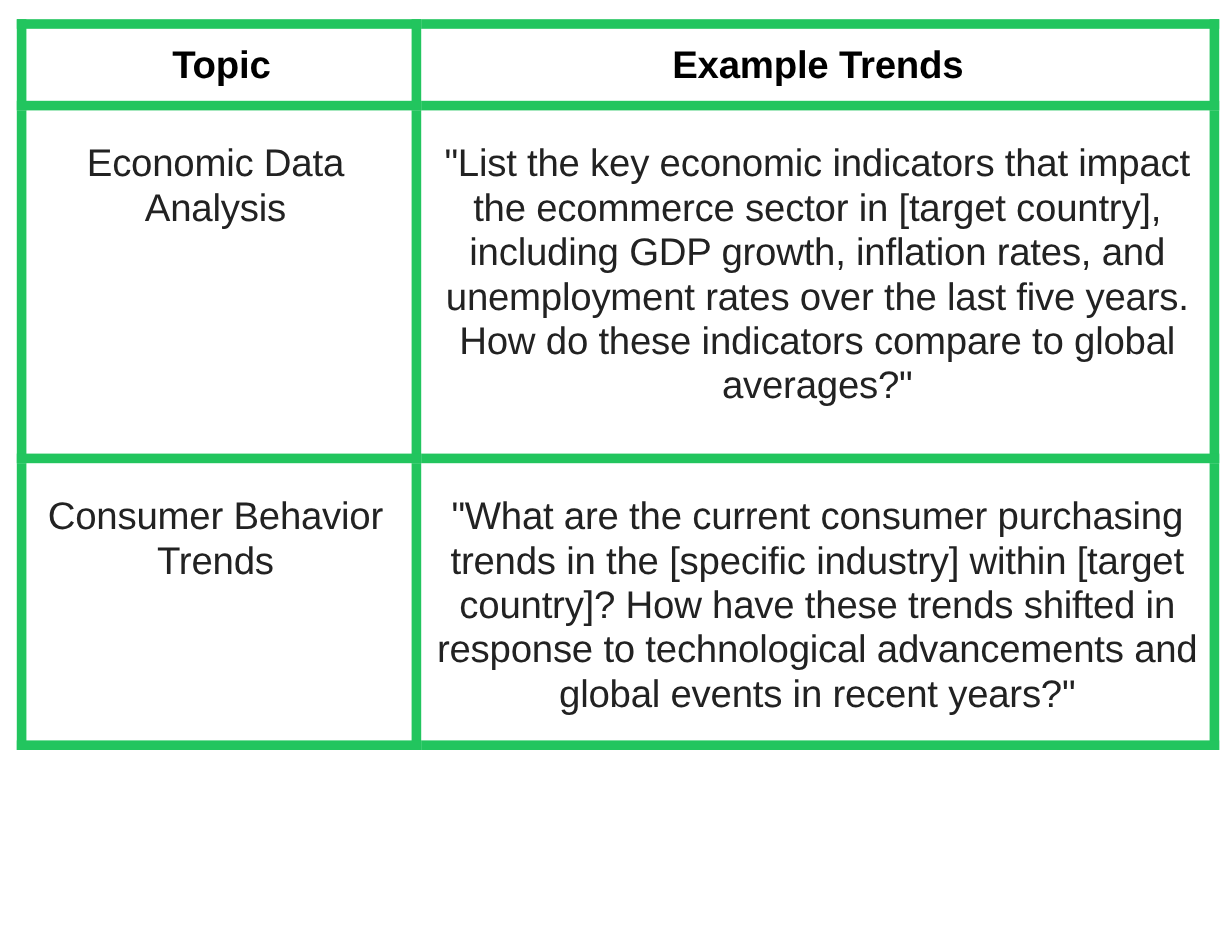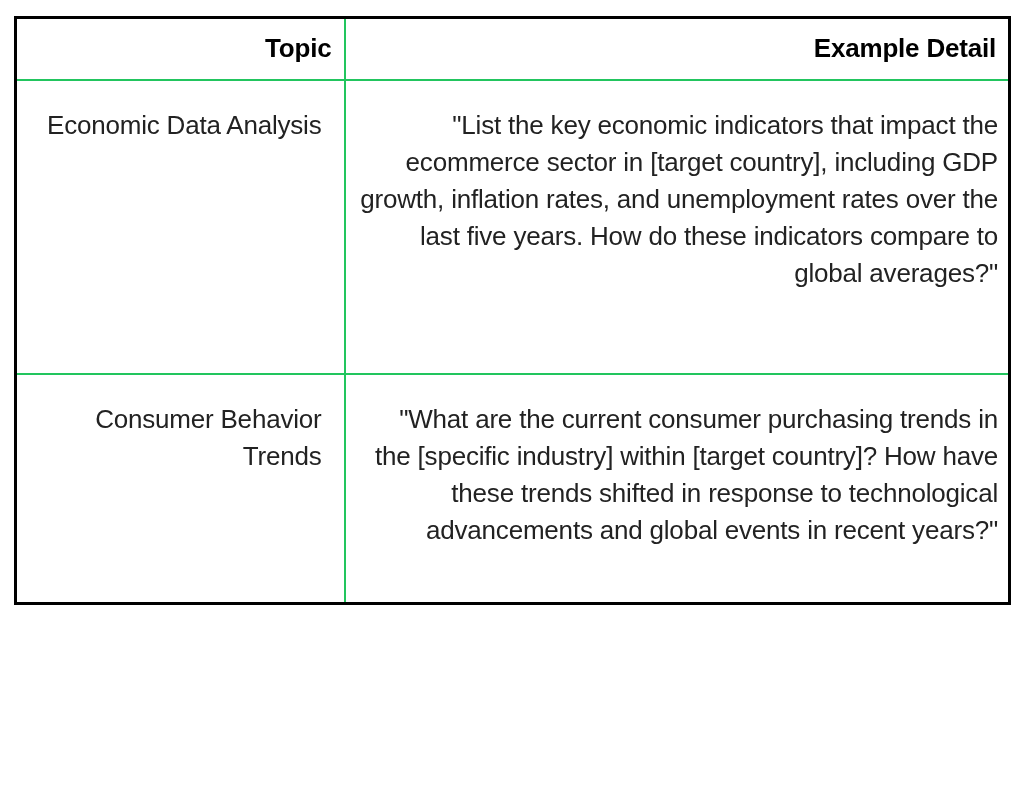--- a/index.html
+++ b/index.html
@@ -23,24 +23,24 @@
     top: 16px;
     width: 994px;
     border-collapse: collapse;
     table-layout: fixed;
     background: #ffffff;
     border: 3px solid #000000;
   }
   col.col-topic  { width: 329px; }
   col.col-prompt { width: 665px; }
   th, td {
-    border: 2px solid #22c55e;
-    font-size: 26px;
+    border: 8px solid #22c55e;
+    font-size: 32px;
     letter-spacing: -0.2px;
-    text-align: right;
+    text-align: center;
   }
   th {
     height: 60px;
     padding: 0 12px 0 16px;
     vertical-align: middle;
     font-weight: 700;
     color: #000000;
     line-height: 1.2;
   }
   tr.data-row { height: 294px; }
@@ -64,21 +64,21 @@
 
 <div class="page">
   <table class="prompt-table">
     <colgroup>
       <col class="col-topic">
       <col class="col-prompt">
     </colgroup>
     <thead>
       <tr>
         <th>Topic</th>
-        <th>Example Detail</th>
+        <th>Example Trends</th>
       </tr>
     </thead>
     <tbody>
       <tr class="data-row">
         <td class="topic-cell">Economic Data Analysis</td>
         <td class="prompt-cell">"List the key economic indicators that impact the ecommerce sector in [target country], including GDP growth, inflation rates, and unemployment rates over the last five years. How do these indicators compare to global averages?"</td>
       </tr>
       <tr class="data-row">
         <td class="topic-cell">Consumer Behavior
 Trends</td>

